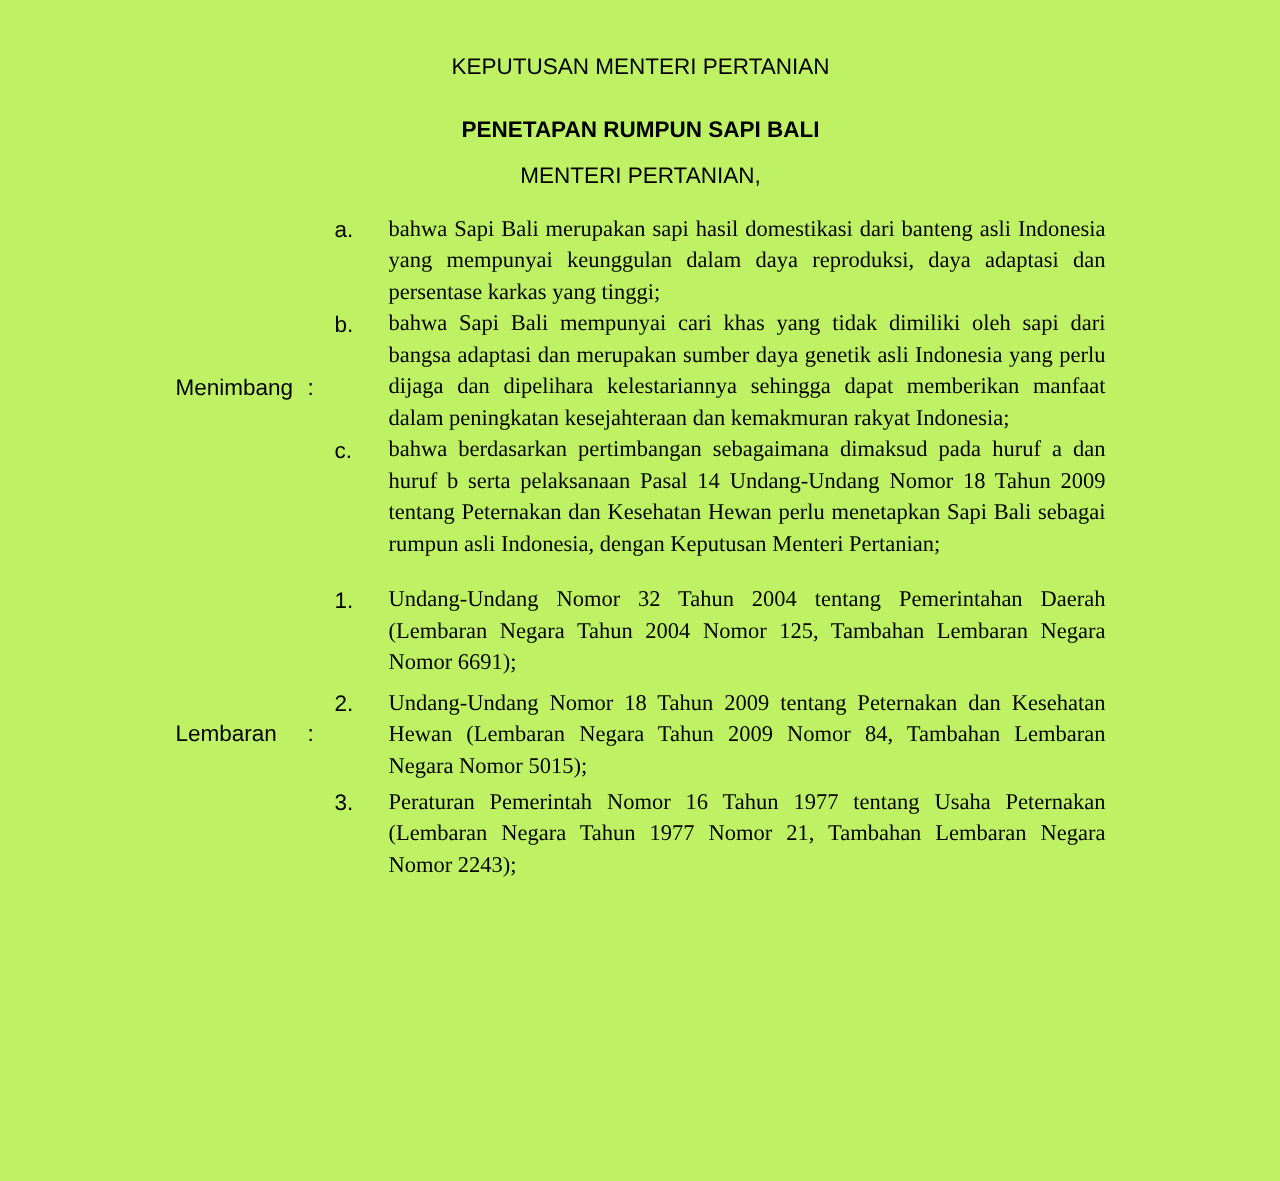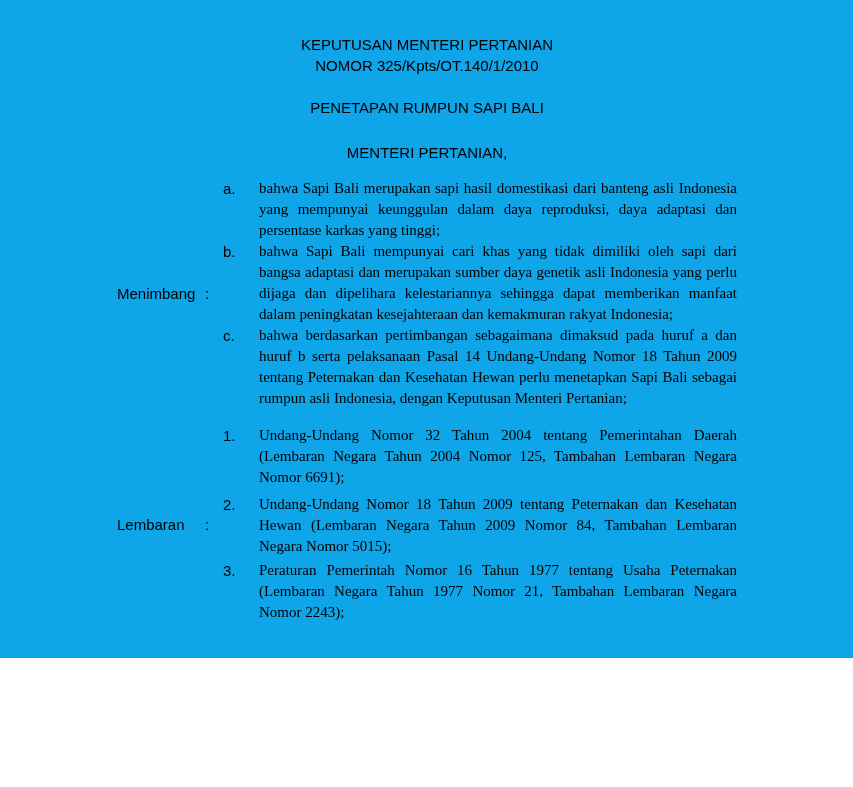--- a/index.html
+++ b/index.html
@@ -3,35 +3,35 @@
 <meta charset="utf-8">
 <style>
   html, body {
     margin: 0;
     padding: 0;
     background: #ffffff;
   }
   .page {
     position: relative;
     width: 853px;
-    height: 658px;
+    height: 787px;
     overflow: hidden;
-    background: #0ea5e9;
+    background: #bef264;
     color: #000000;
     font-family: "Liberation Sans", sans-serif;
     font-size: 15px;
     line-height: 21px;
     box-sizing: border-box;
     padding: 34px 116px 0 117px;
   }
   .center { text-align: center; }
   .h-tentang    { margin-top: 15px; }
-  .h-subject    { margin-top: 21px; }
+  .h-subject    { margin-top: 21px; font-weight: bold; }
   .h-invocation { margin-top: 15px; }
-  .h-authority  { margin-top: 24px; }
+  .h-authority  { margin-top: 10px; }
 
   .section { display: flex; align-items: center; }
   .sec-menimbang { margin-top: 15px; }
   .sec-mengingat { margin-top: 16px; }
 
   .sec-label { width: 88px; flex: 0 0 88px; }
   .sec-colon { width: 18px; flex: 0 0 18px; }
   .sec-items { flex: 1 1 auto; min-width: 0; }
 
   .item { display: flex; align-items: flex-start; }
@@ -45,21 +45,20 @@
   .sec-mengingat .item:nth-child(2) { margin-top: 6px; }
   .sec-mengingat .item:nth-child(3) { margin-top: 3px; }
 </style>
 </head>
 <body>
 
 <div class="page">
 
   <div class="center">
     <div>KEPUTUSAN MENTERI PERTANIAN</div>
-    <div>NOMOR 325/Kpts/OT.140/1/2010</div>
   </div>
 
 
   <div class="center h-subject">PENETAPAN RUMPUN SAPI BALI</div>
 
 
   <div class="center h-authority">MENTERI PERTANIAN,</div>
 
   <div class="section sec-menimbang">
     <div class="sec-label">Menimbang</div>

